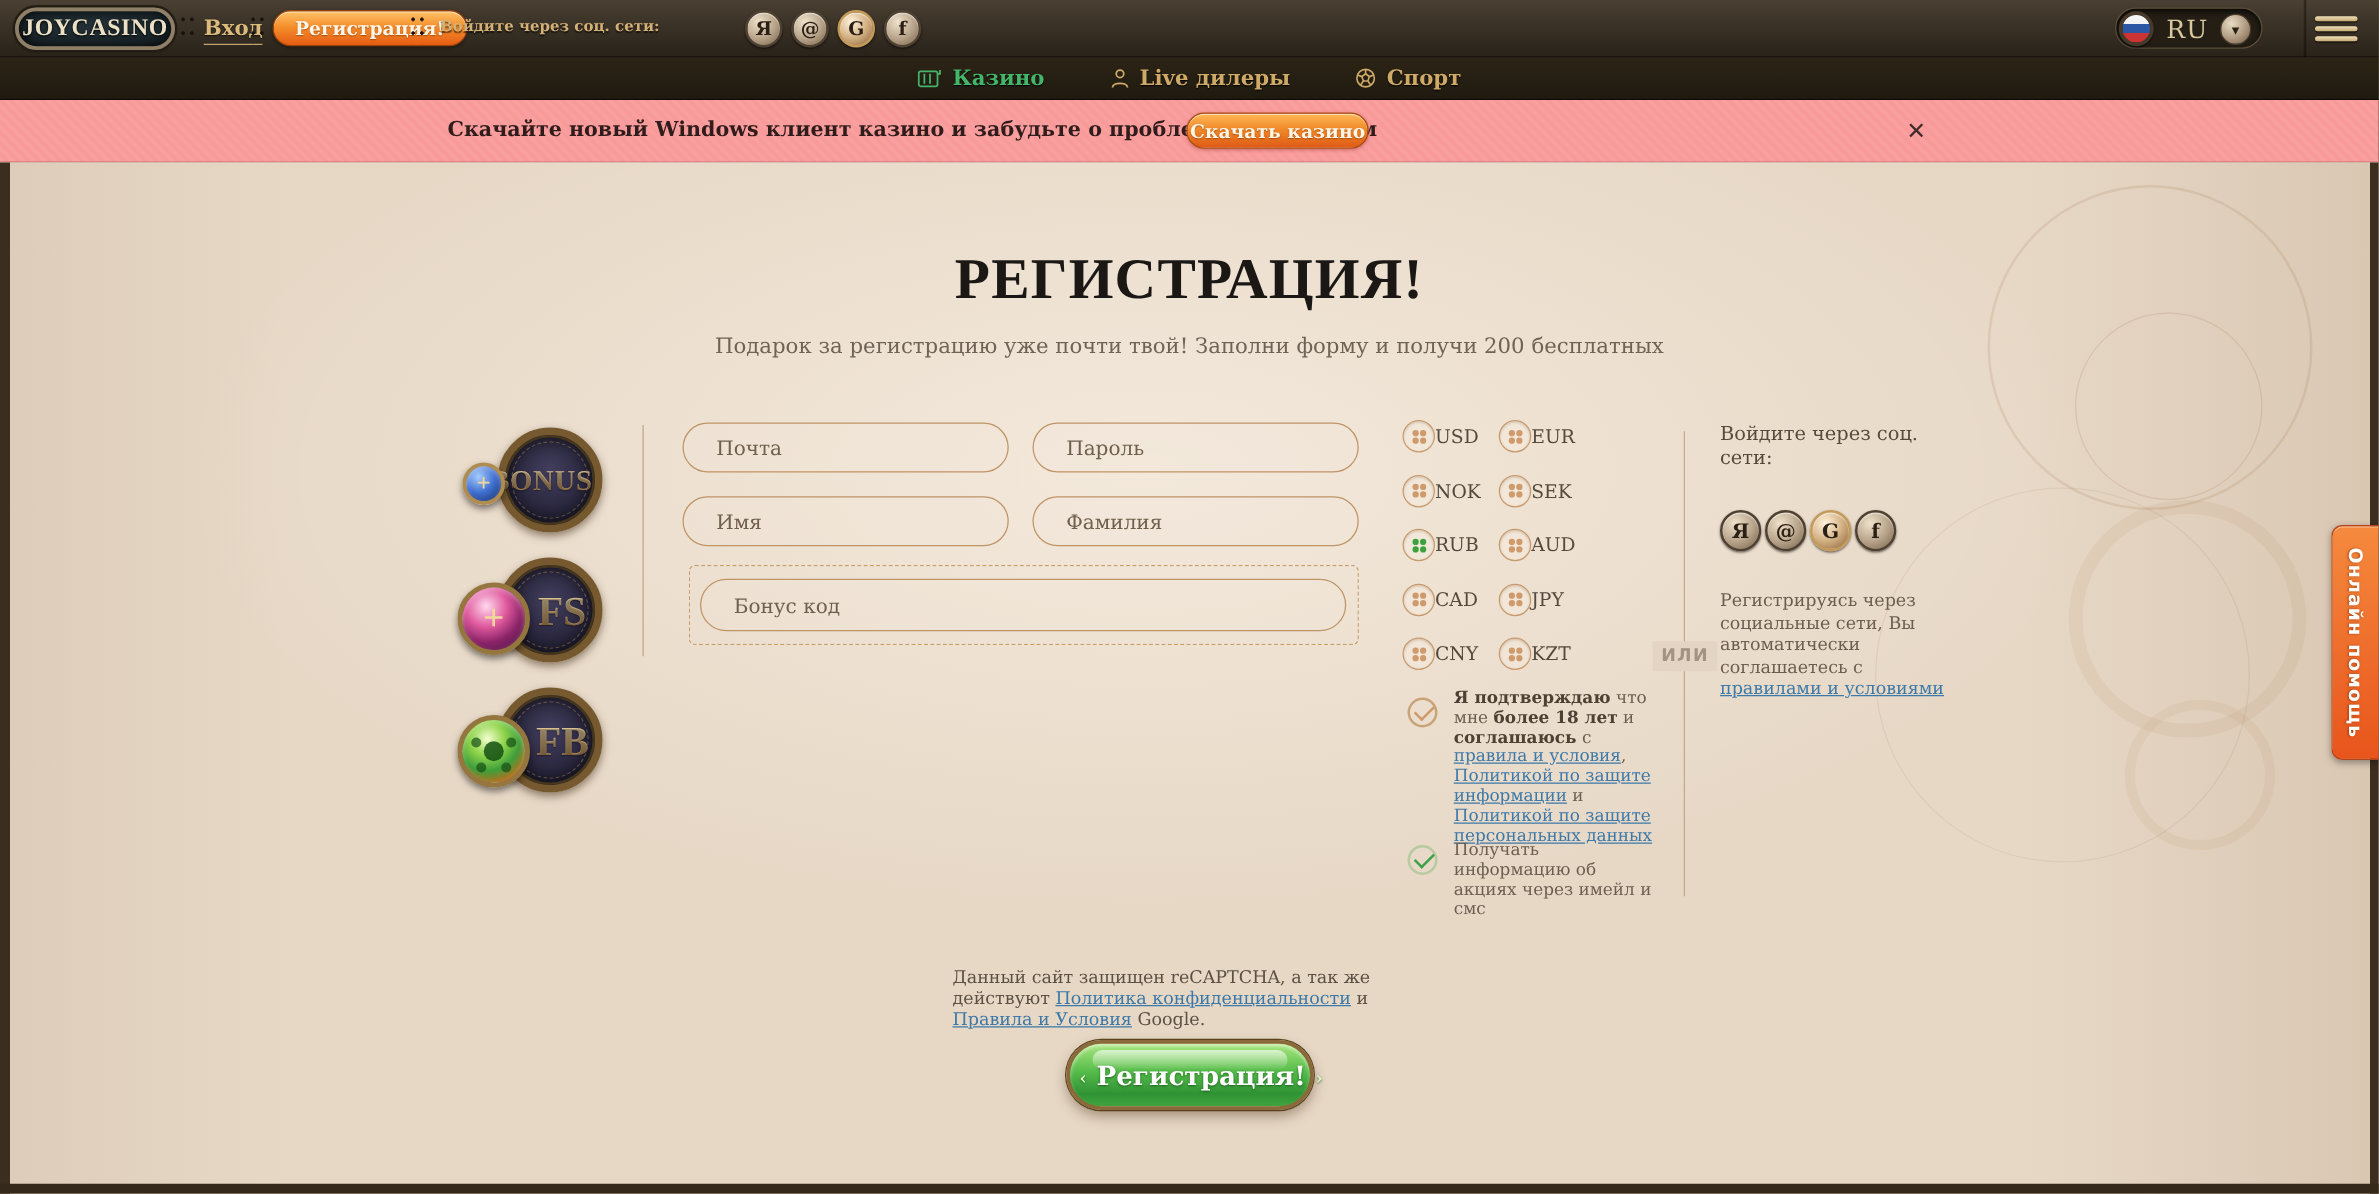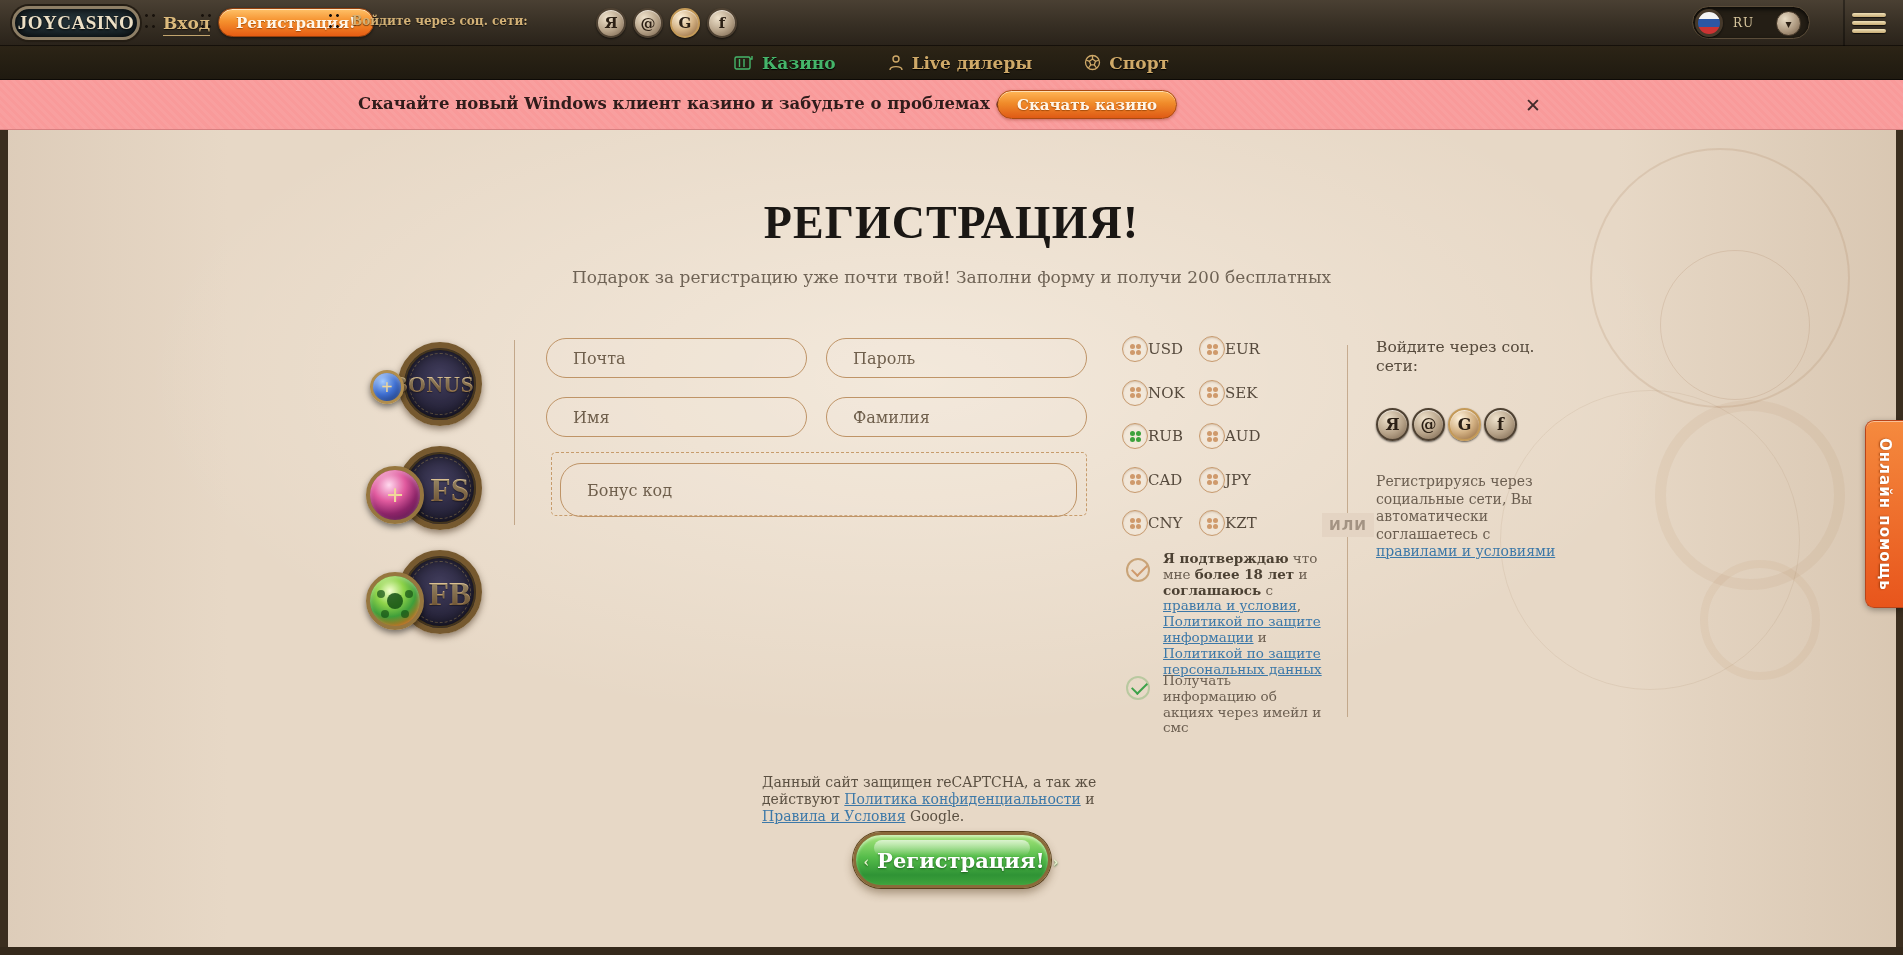--- a/index.html
+++ b/index.html
@@ -79,21 +79,21 @@
     display:flex; align-items:center;
   }
   .flag {
     width:28px; height:28px; border-radius:50%; margin-left:2px;
     border:3px solid #3d332        6; overflow:hidden; position:relative;
     border:3px solid #46392a;
     background:linear-gradient(#f4f4f4 33%, #2c57a5 33% 66%, #cc3333 66%);
     box-shadow:0 1px 2px rgba(0,0,0,.7);
     cursor:pointer;
   }
-  .lang-code { color:#d9c79e; font-size:12px; margin-left:10px; letter-spacing:1px; }
+  .lang-code { color:#d9c79e; font-size:20px; margin-left:10px; letter-spacing:1px; }
   .lang-arrow {
     position:absolute; right:8px; top:4px; width:25px; height:25px; border-radius:50%;
     background:radial-gradient(circle at 35% 30%, #e9dcc5, #a8937a 60%, #6d5843);
     border:1px solid #473a2b; color:#2c2015; font-size:12px;
     display:flex; align-items:center; justify-content:center; cursor:pointer;
   }
   .hamburger { position:absolute; left:1852px; top:13px; width:34px; height:20px; cursor:pointer; }
   .hamburger span {
     display:block; height:4px; margin-bottom:4px; border-radius:2px;
     background:linear-gradient(#efe0b8,#c7ab74);
@@ -118,26 +118,26 @@
     background:
       repeating-linear-gradient(45deg, rgba(255,255,255,.05) 0 3px, transparent 3px 6px),
       #f99a9a;
     border-bottom:1px solid #d77f80;
   }
   .banner-text {
     position:absolute; left:358px; top:14px;
     color:#301c1b; font-size:16.5px; font-weight:700;
   }
   .banner-btn {
-    position:absolute; left:949px; top:10px; height:29px; padding:0 19px;
+    position:absolute; left:949px; top:10px; height:29px; padding:0 2px;
     border:1px solid #a84a12; border-radius:15px;
     background:linear-gradient(#ffb757,#f08b2a 45%,#df5a15);
     box-shadow:inset 0 1px 0 rgba(255,255,255,.55), 0 1px 3px rgba(150,60,40,.5);
     color:#fff6e8; font-family:"DejaVu Serif", serif; font-weight:700; font-size:15px;
-    cursor:pointer; text-shadow:0 1px 1px rgba(140,60,0,.7);margin-left:48px;
+    cursor:pointer; text-shadow:0 1px 1px rgba(140,60,0,.7);
   }
   .banner-close {
     position:absolute; left:1520px; top:12px; width:26px; height:26px;
     color:#432a2a; font-size:19px; line-height:26px; text-align:center;
     cursor:pointer; font-family:"DejaVu Sans", sans-serif;
   }
 
   
   .main {
     position:absolute; left:0; top:130px; width:1903px; height:825px;
@@ -226,21 +226,21 @@
   }
   .field::placeholder { color:#6f5f4c; opacity:1; }
   .f-email { left:546px; top:208px; }
   .f-pass  { left:826px; top:208px; }
   .f-name  { left:546px; top:267px; }
   .f-last  { left:826px; top:267px; }
   .bonus-wrap {
     position:absolute; left:551px; top:322px; width:536px; height:64px;
     border:1px dashed #c79c6c; border-radius:5px;
   }
-  .f-bonus { left:560px; top:333px; width:517px; height:54px; }
+  .f-bonus { left:560px; top:333px; width:517px; height:42px; }
 
   
   .currencies {
     position:absolute; left:1122px; top:206px;
     display:grid; grid-template-columns:77px 77px; grid-row-gap:17.5px;
   }
   .currency { display:flex; align-items:center; height:26px; cursor:pointer; }
   .radio {
     width:26px; height:26px; border-radius:50%; flex:0 0 auto;
     border:1.5px solid #c79a6e; background:rgba(250,242,230,.35);

